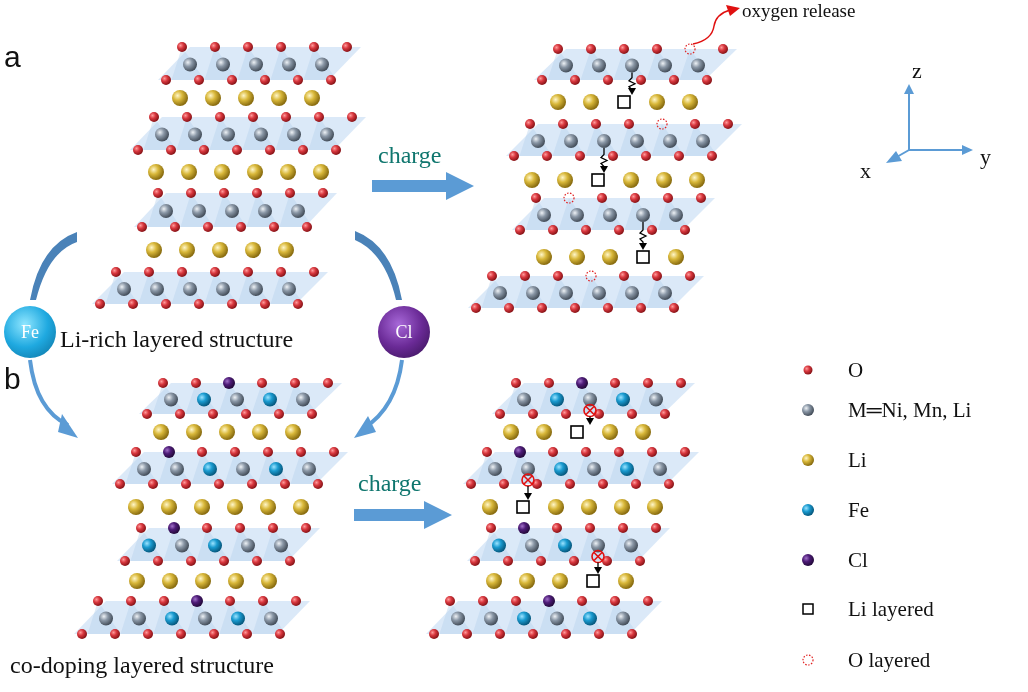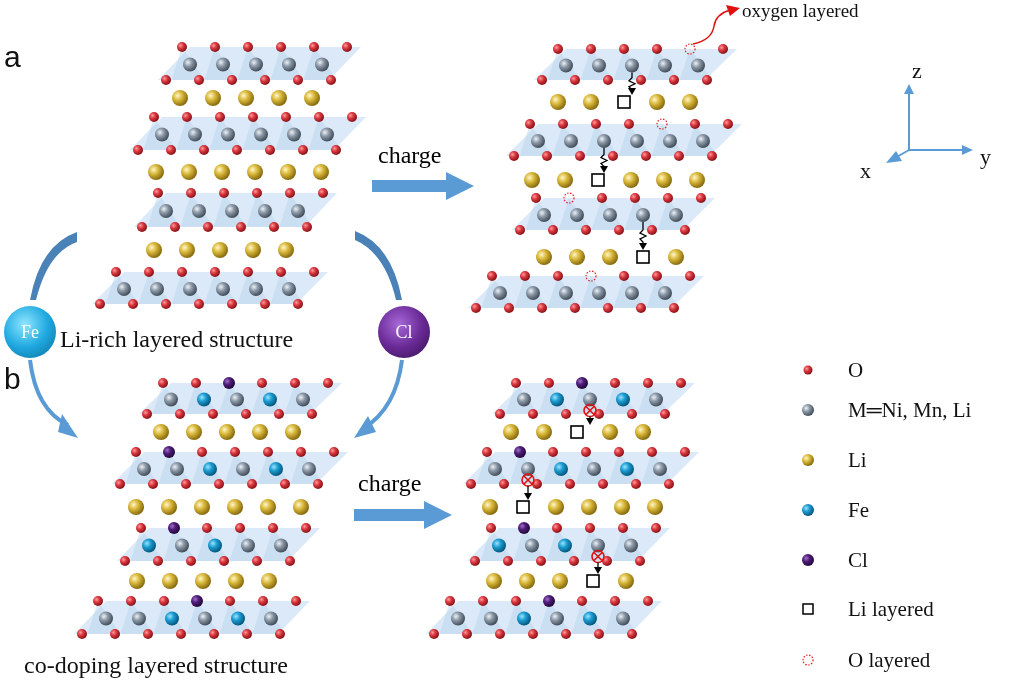--- a/index.html
+++ b/index.html
@@ -1,21 +1,21 @@
 <!DOCTYPE html>
 <html><head>
 <meta charset="utf-8">
 <style>
   html, body { margin:0; padding:0; background:#ffffff; }
   body { width:1028px; height:692px; position:relative; overflow:hidden;
          font-family:"Liberation Serif", serif; color:#111; }
   #canvas { position:absolute; left:0; top:0; }
   .panel-label { position:absolute; font-family:"Liberation Sans", sans-serif; font-size:30px; color:#111; }
   .caption { position:absolute; font-size:24px; color:#111; white-space:nowrap; }
-  .charge-label { position:absolute; font-size:24px; color:#000000; }
+  .charge-label { position:absolute; font-size:24px; color:#0f766e; }
   .axis-label { position:absolute; font-size:22px; color:#111; }
   .legend-item { position:absolute; left:800px; height:28px; display:flex; align-items:center; }
   .legend-text { position:absolute; left:48px; font-size:21px; white-space:nowrap; }
   .dopant-ball { position:absolute; border-radius:50%; display:flex; align-items:center; justify-content:center;
                  color:#fff; font-size:18px; }
   .release-label { position:absolute; font-size:19px; color:#111; white-space:nowrap; }
 </style>
 </head>
 <body>
 
@@ -643,33 +643,33 @@
       <circle cx="808" cy="560" r="6" fill="url(#g-Cl)"></circle>
       <rect x="803" y="604" width="10" height="10" fill="#fff" stroke="#000" stroke-width="1.5"></rect>
       <circle cx="808" cy="660" r="5" fill="none" stroke="#e02020" stroke-width="1.2" stroke-dasharray="1.5 1.5"></circle>
     </g>
 </svg>
 
 <div class="panel-label" style="left:4px;top:40px;">a</div>
 <div class="panel-label" style="left:4px;top:362px;">b</div>
 
 <div class="caption" style="left:60px;top:326px;">Li-rich layered structure</div>
-<div class="caption" style="left:10px;top:652px;margin-left:14px;">co-doping layered structure</div>
+<div class="caption" style="left:10px;top:652px;">co-doping layered structure</div>
 
 <div class="charge-label" style="left:378px;top:142px;">charge</div>
 <div class="charge-label" style="left:358px;top:470px;">charge</div>
 
 <div class="dopant-ball" style="left:4px;top:306px;width:52px;height:52px;background:radial-gradient(circle at 40% 35%, #8fe6ff, #1fa9e0 50%, #0a6c99);">
   <span>Fe</span>
 </div>
 <div class="dopant-ball" style="left:378px;top:306px;width:52px;height:52px;background:radial-gradient(circle at 40% 35%, #a768d8, #6a2a96 50%, #32104e);">
   <span>Cl</span>
 </div>
 
-<div class="release-label" style="left:742px;top:0px;">oxygen layered</div>
+<div class="release-label" style="left:742px;top:0px;">oxygen release</div>
 
 <div class="axis-label" style="left:912px;top:58px;">z</div>
 <div class="axis-label" style="left:980px;top:144px;">y</div>
 <div class="axis-label" style="left:860px;top:158px;">x</div>
 
 <div id="legend">
   <div class="legend-item" style="top:356px;">
       <span class="legend-text">O</span>
     </div>
   <div class="legend-item" style="top:396px;">

